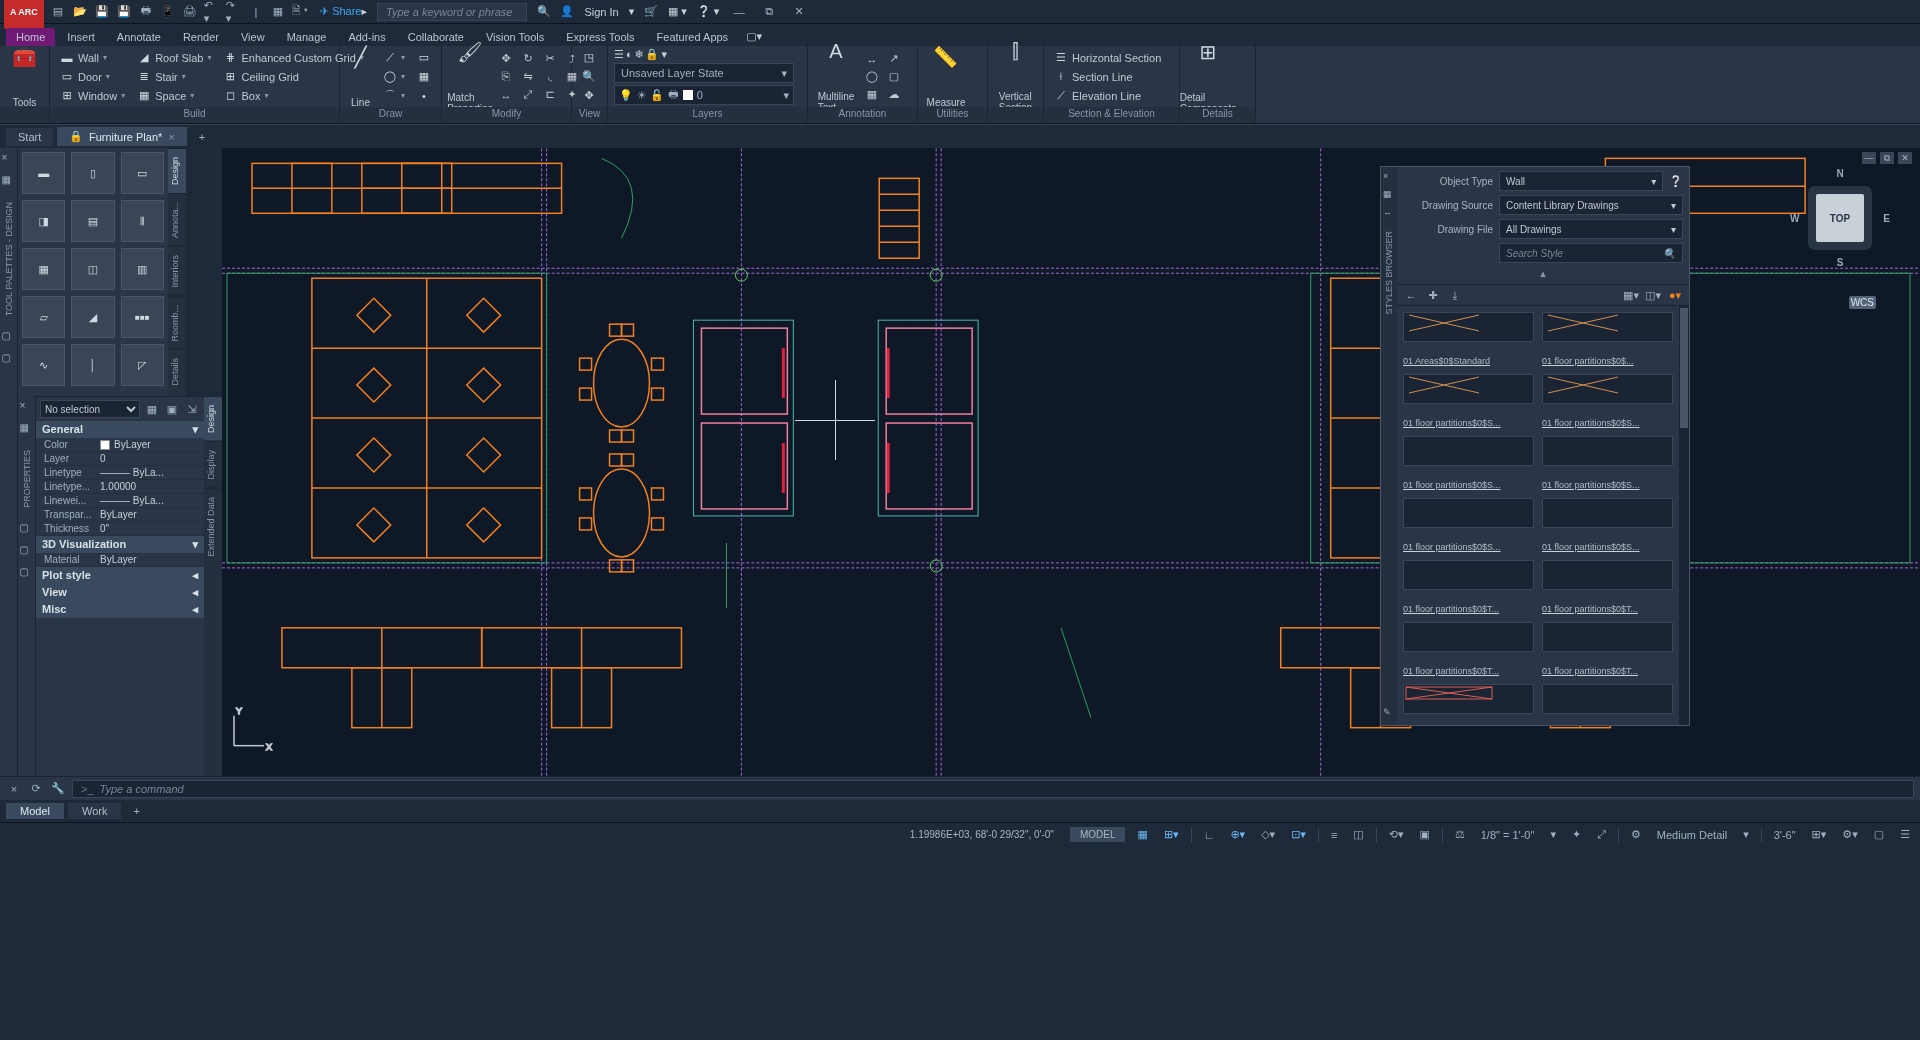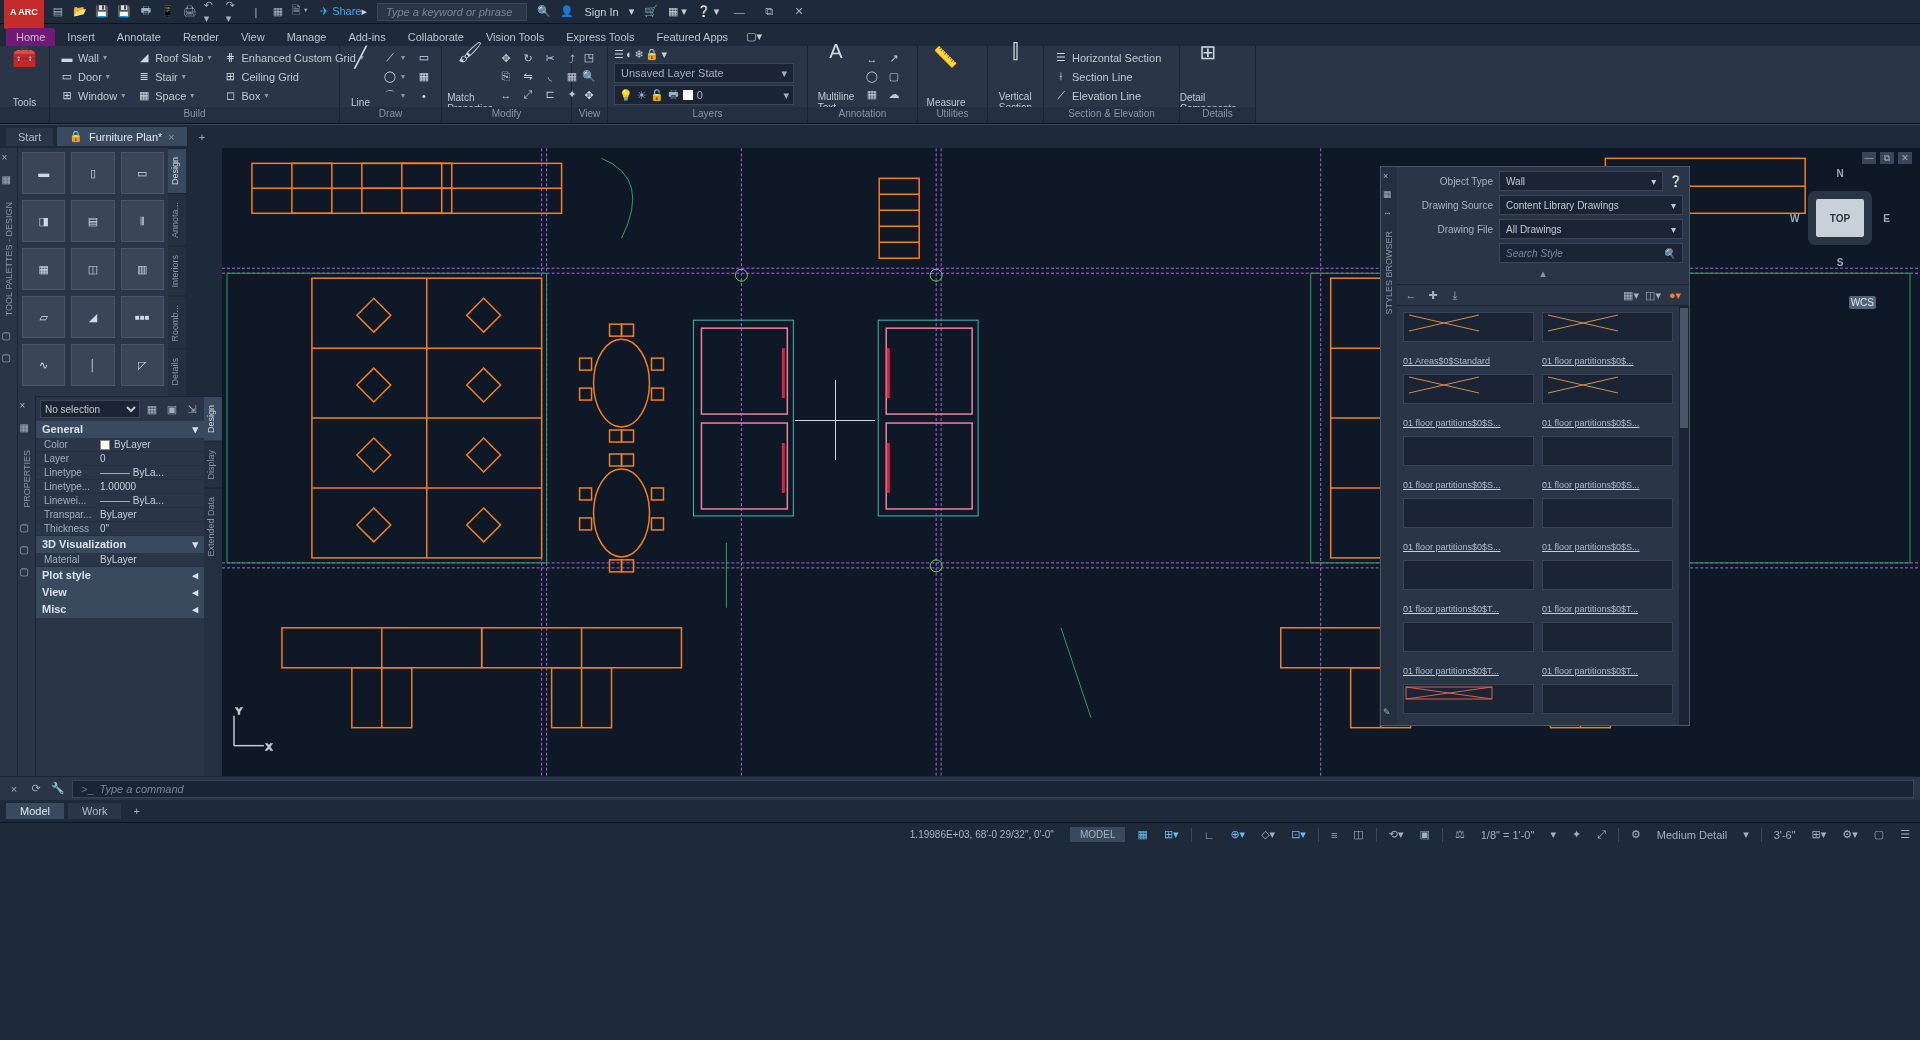--- a/index.html
+++ b/index.html
@@ -96,21 +96,21 @@
 .sb-grid { flex: 1; display: grid; grid-template-columns: 1fr 1fr; gap: 8px; padding: 6px; align-content: start; }
 .sb-item { display: flex; flex-direction: column; gap: 14px; cursor: pointer; text-decoration: underline; }
 .sb-thumb { height: 30px; background: #1a2434; border: 1px solid #3a4658; display: flex; align-items: center; justify-content: center; }
 .sb-item-label { font-size: 9px; color: #b0bcc8; white-space: nowrap; overflow: hidden; text-overflow: ellipsis; }
 .sb-scroll { width: 10px; background: #1a2434; position: relative; }
 .sb-scroll .thumb { position: absolute; left: 1px; right: 1px; top: 2px; height: 120px; background: #4a5668; }
 .sb-vert-label { writing-mode: vertical-rl; transform: rotate(180deg); font-size: 9px; color: #8a96a8; padding: 6px 0; }
 
 
 .viewcube { position: absolute; top: 20px; right: 30px; width: 100px; height: 100px; display: flex; align-items: center; justify-content: center; }
-.viewcube .cube { width: 48px; height: 38px; background: #c8d0d8; color: #2a3648; display: flex; align-items: center; justify-content: center; font-size: 10px; font-weight: bold; cursor: pointer; box-shadow: 0 0 0 8px rgba(120,140,160,0.25); border-radius: 2px; }
+.viewcube .cube { width: 48px; height: 48px; background: #c8d0d8; color: #2a3648; display: flex; align-items: center; justify-content: center; font-size: 10px; font-weight: bold; cursor: pointer; box-shadow: 0 0 0 8px rgba(120,140,160,0.25); border-radius: 2px; }
 .viewcube .compass { position: absolute; inset: 0; }
 .viewcube .compass span { position: absolute; font-size: 10px; font-weight: bold; color: #9aa8b8; }
 .viewcube .n { top: 0; left: 50%; transform: translateX(-50%); }
 .viewcube .s { bottom: 0; left: 50%; transform: translateX(-50%); }
 .viewcube .e { right: 0; top: 50%; transform: translateY(-50%); }
 .viewcube .w { left: 0; top: 50%; transform: translateY(-50%); }
 .wcs-badge { position: absolute; top: 148px; right: 44px; background: #546478; color: #dde6ee; padding: 1px 2px; font-size: 10px; border-radius: 2px; }
 .cube-winbtns { position: absolute; top: 4px; right: 8px; display: flex; gap: 4px; }
 .cube-winbtns .cb { width: 14px; height: 12px; background: #3a4658; cursor: pointer; color: #a0b0c0; font-size: 9px; display: inline-flex; align-items: center; justify-content: center; }
 

